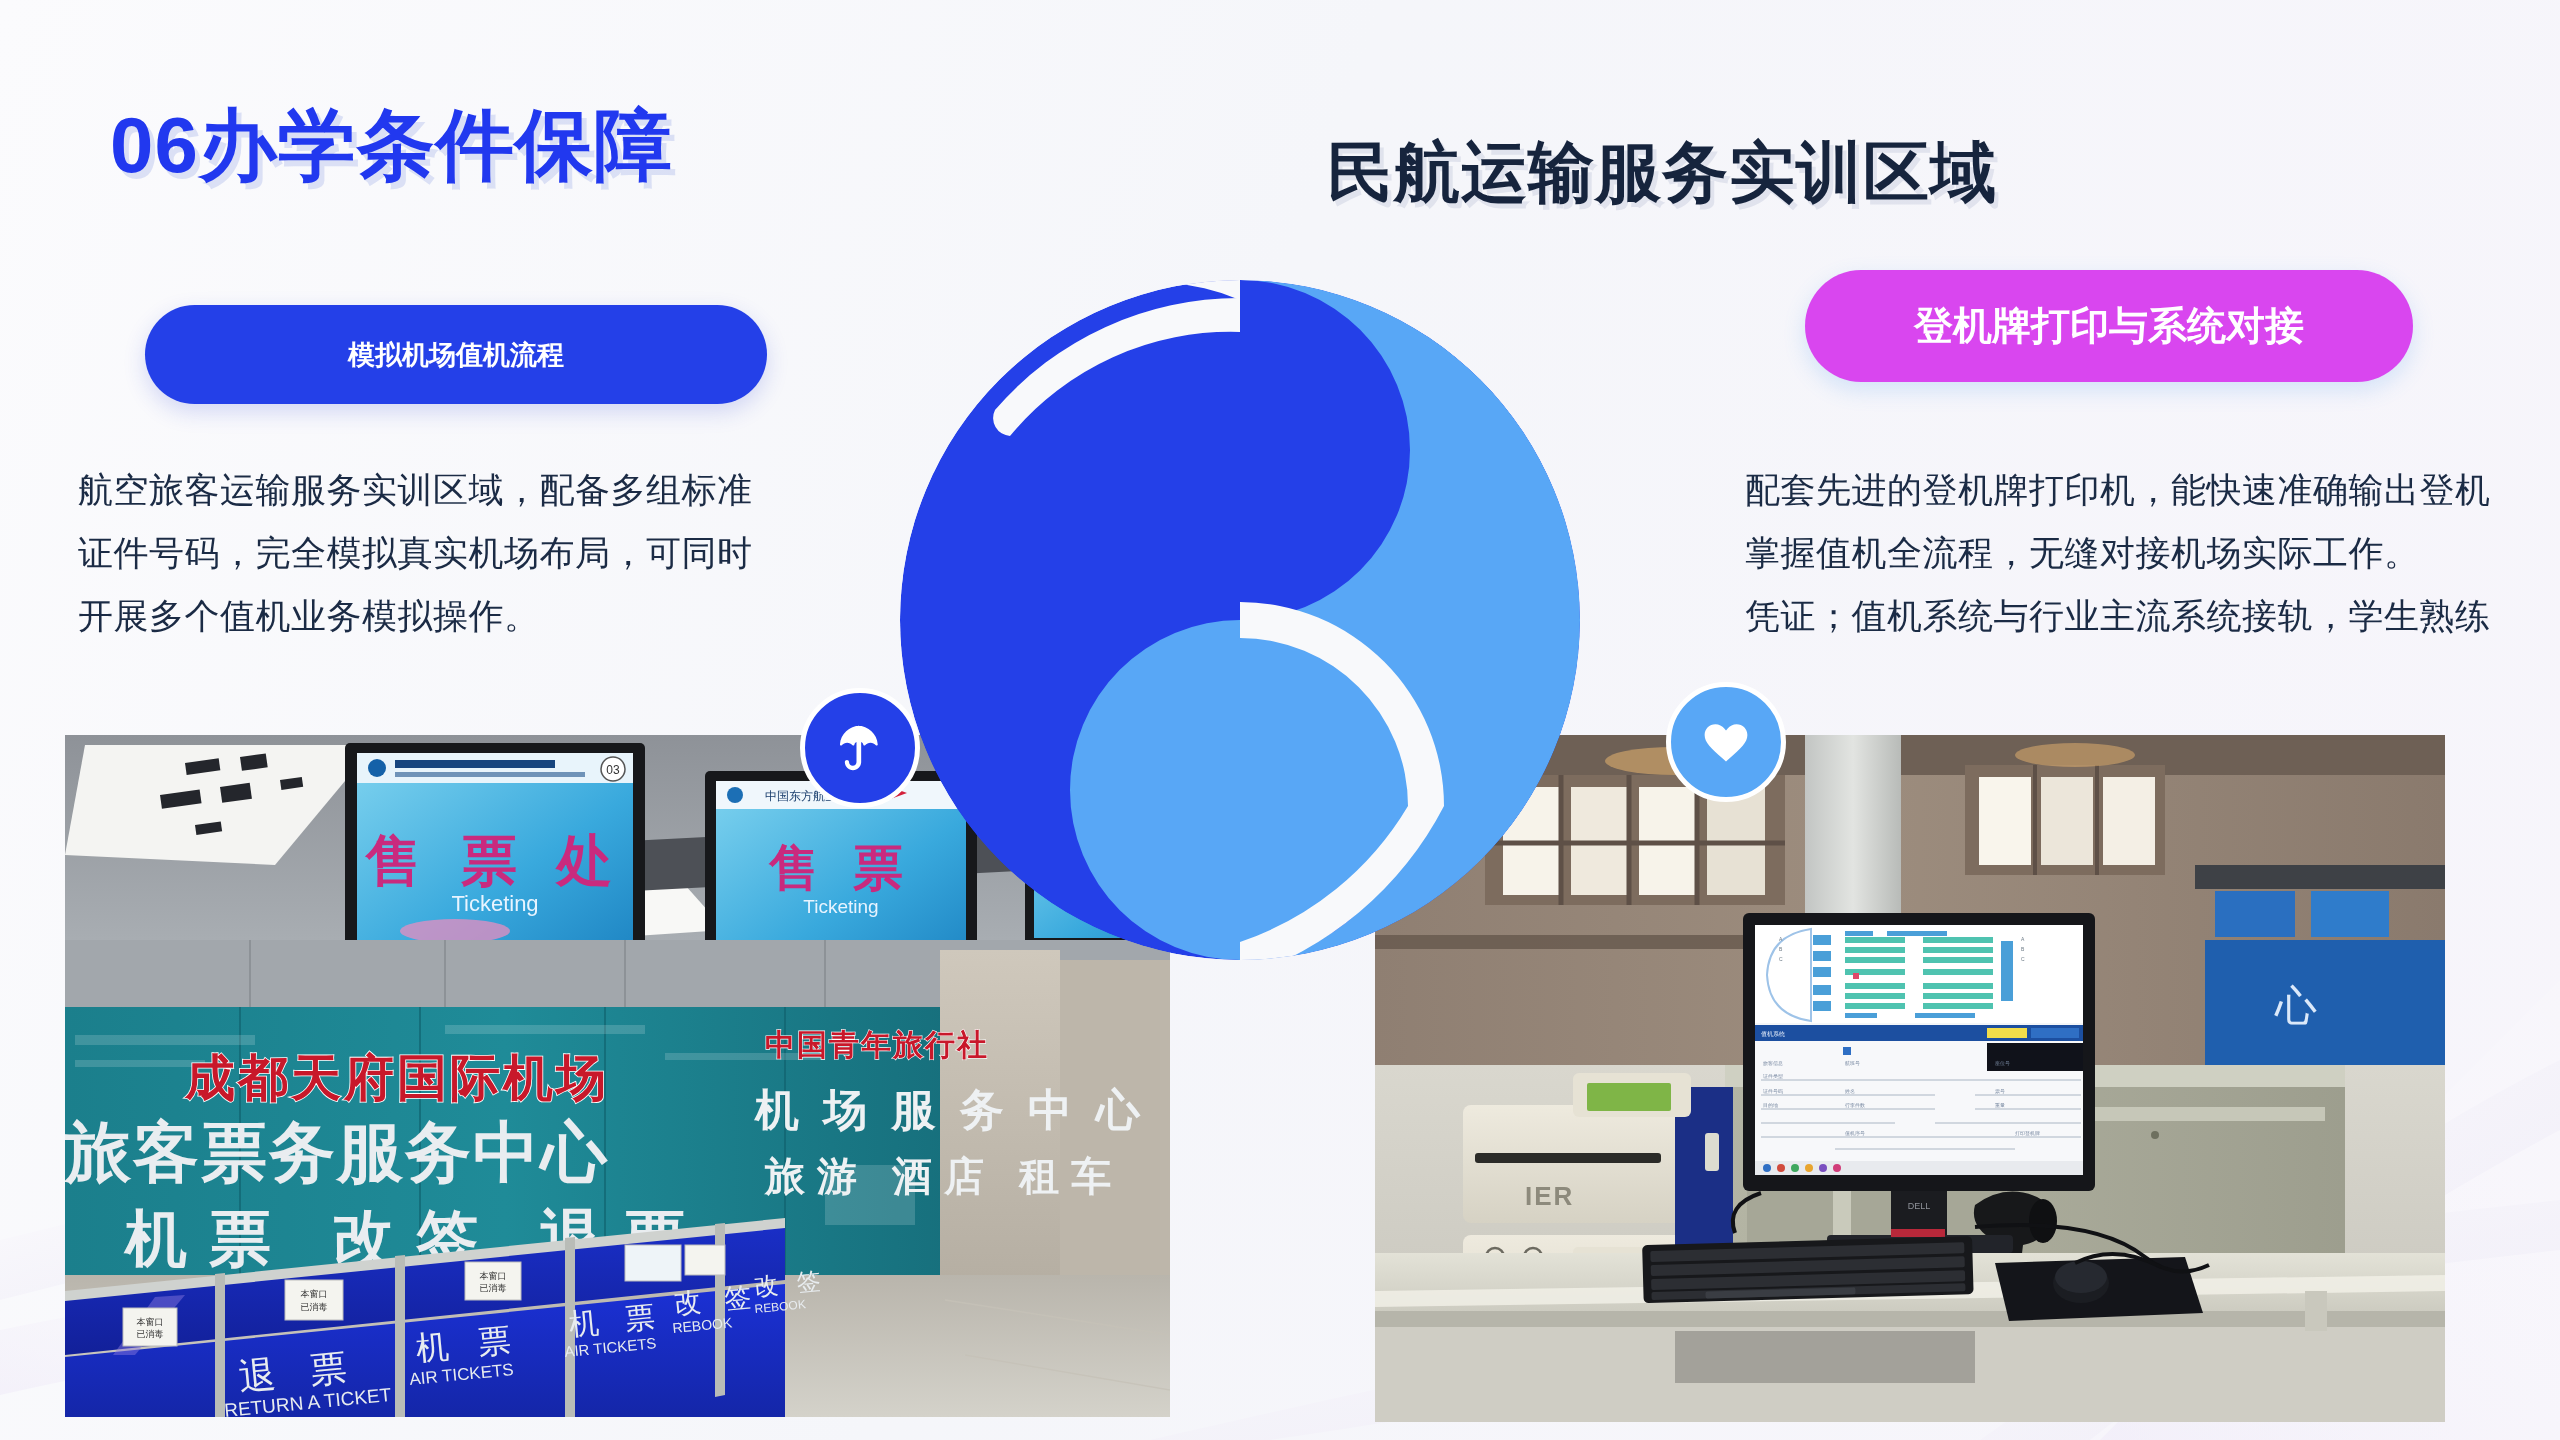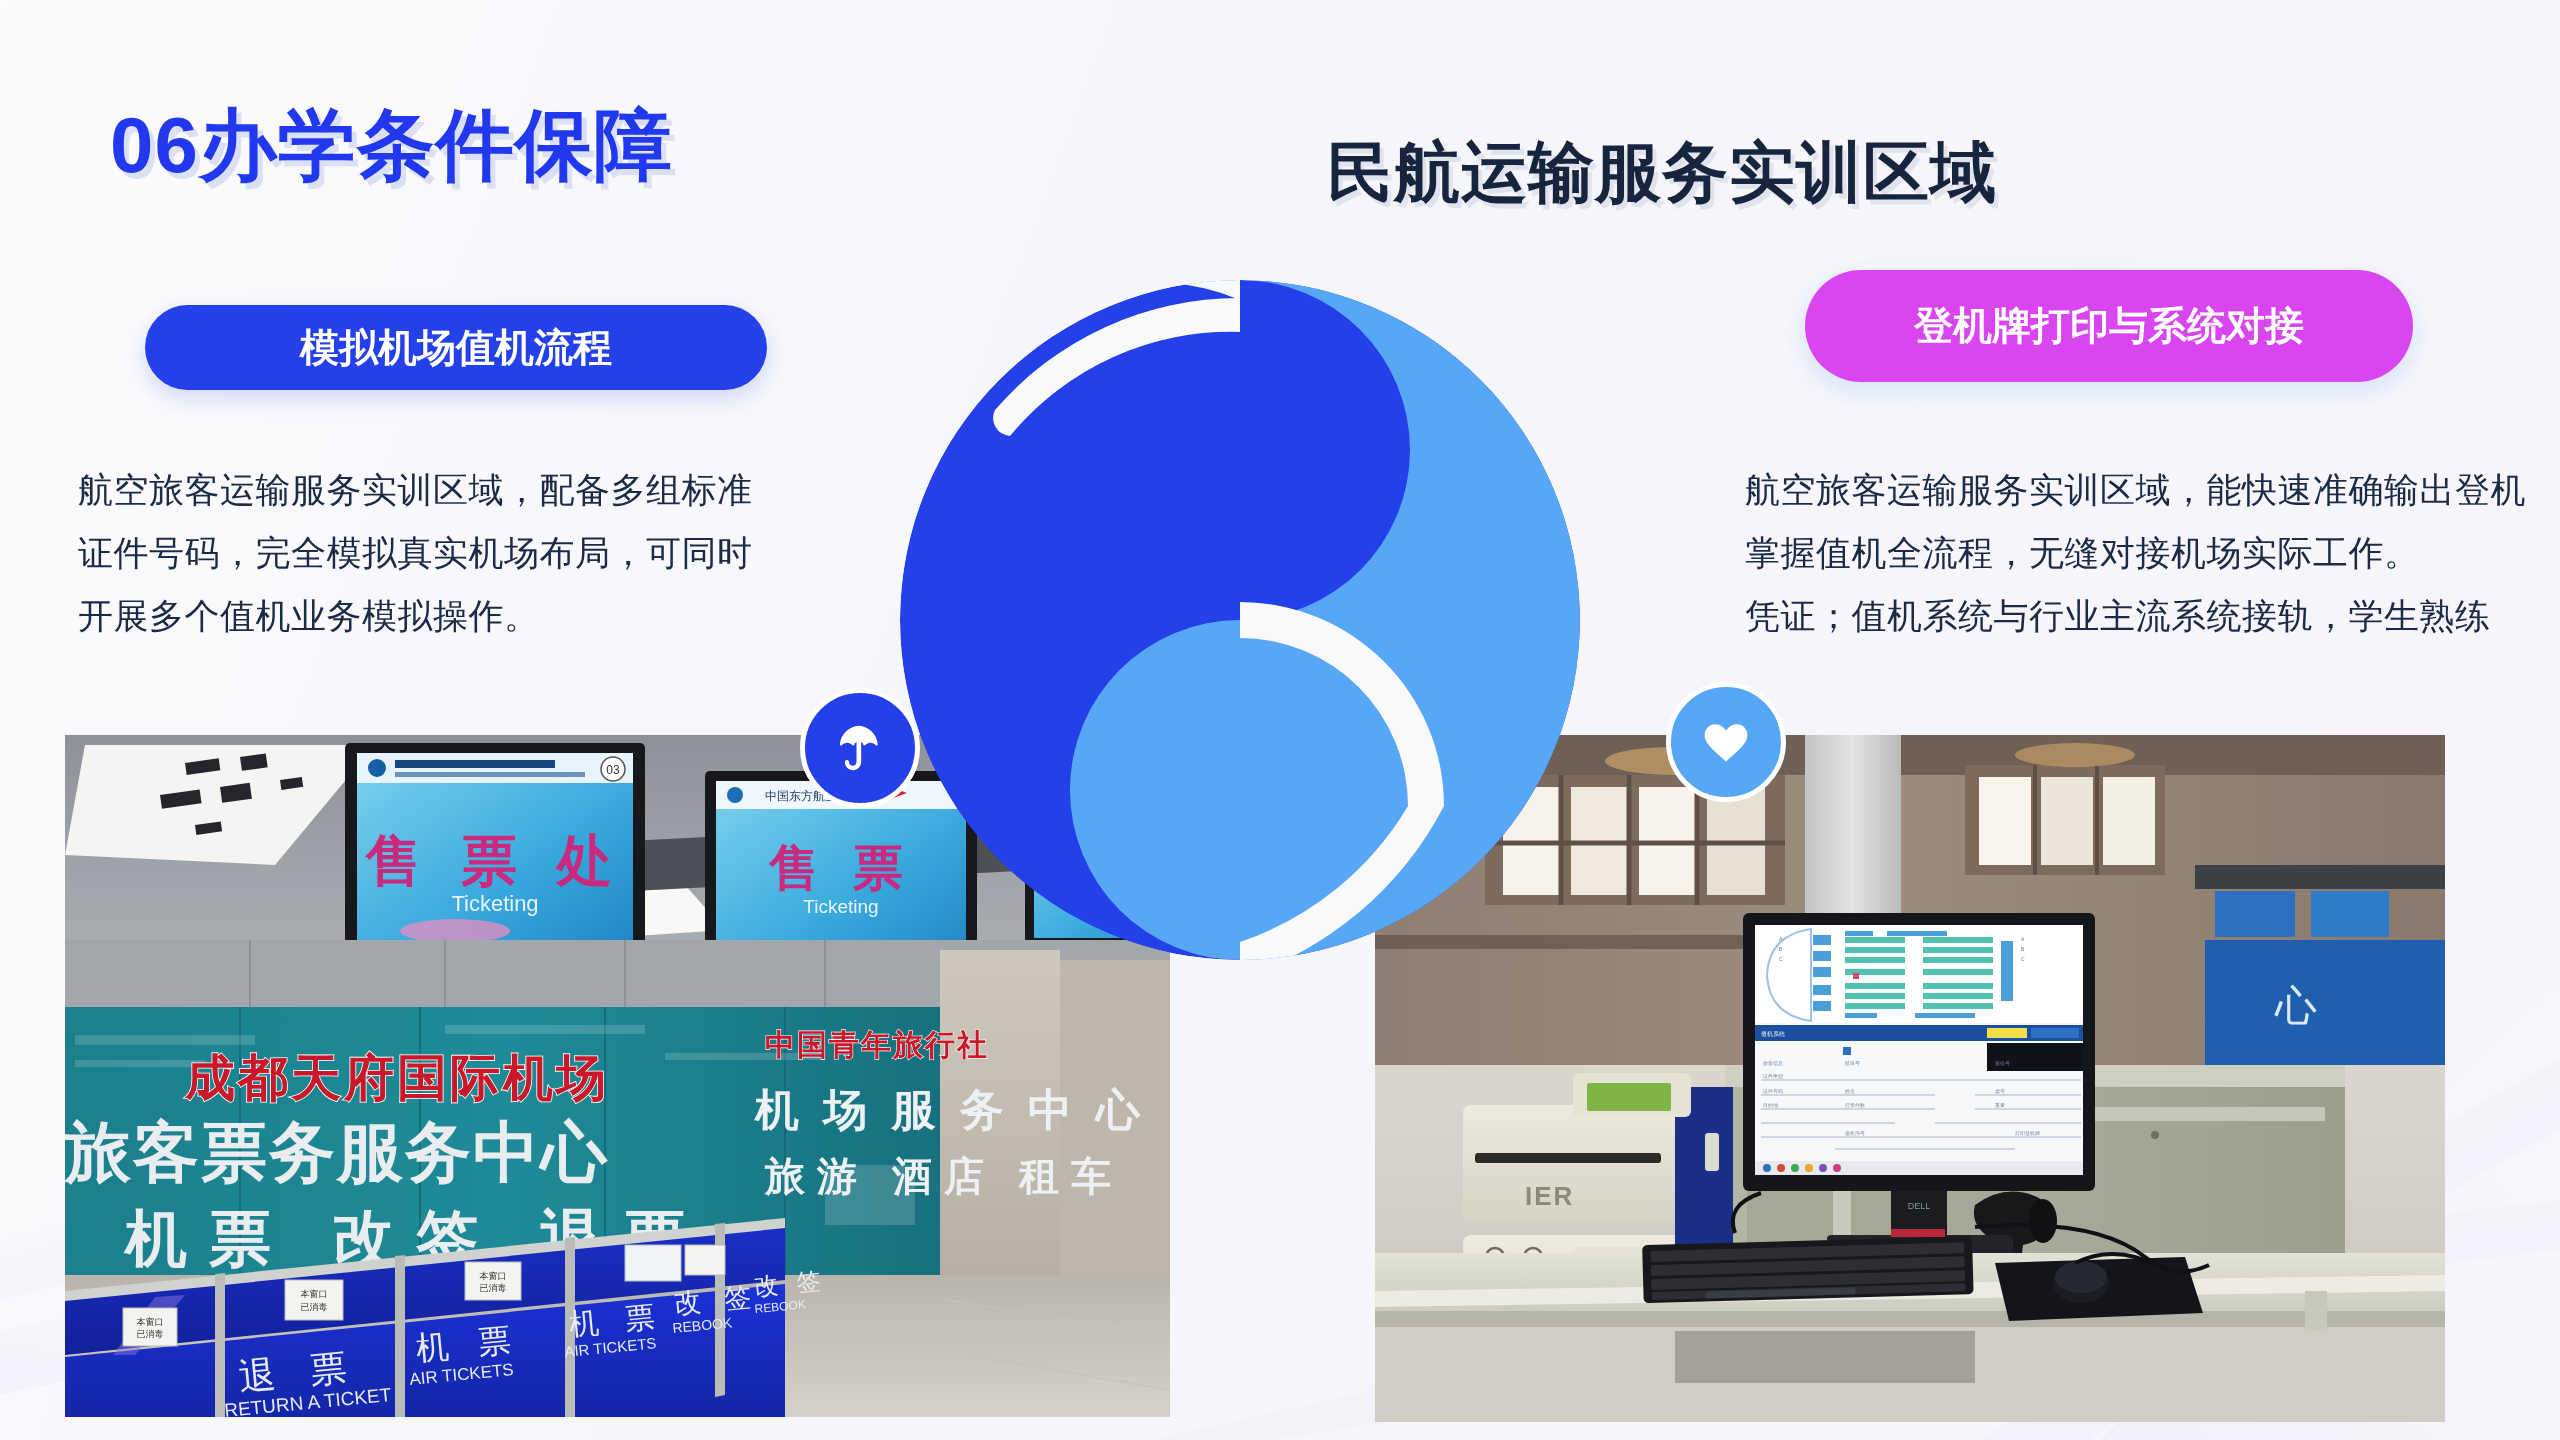--- a/index.html
+++ b/index.html
@@ -29,22 +29,22 @@
     color:#16243d;
     text-shadow:4px 5px 0 rgba(150,160,190,.22);
     white-space:nowrap; z-index:6;margin-left:44px;
   }
 
   
   .pill {
     position:absolute; display:flex; align-items:center; justify-content:center;
     border-radius:60px; color:#fff; font-weight:bold; white-space:nowrap; z-index:6;
   }
-  .pill-left  { left:145px;  top:305px; width:622px; height:85px;
-                background:#2440e8; font-size:39px;
+  .pill-left  { left:145px;  top:305px; width:622px; height:99px;
+                background:#2440e8; font-size:27px;
                 box-shadow:0 8px 22px rgba(40,60,210,.18); }
   .pill-right { left:1805px; top:270px; width:608px; height:112px;
                 background:#d946ef; font-size:39px;
                 box-shadow:0 8px 22px rgba(70,150,240,.20); }
 
   
   .para {
     position:absolute; z-index:6; color:#1b2b45;
     font-size:35px; line-height:63px; letter-spacing:.5px;
   }
@@ -105,21 +105,21 @@
   <span>登机牌打印与系统对接</span>
 </div>
 
 <div class="para para-left">
   <span>航空旅客运输服务实训区域，配备多组标准</span>
   <span>证件号码，完全模拟真实机场布局，可同时</span>
   <span>开展多个值机业务模拟操作。</span>
 </div>
 
 <div class="para para-right">
-  <span>航空旅客运输服务实训区域，能快速准确输出登机</span>
+  <span>配套先进的登机牌打印机，能快速准确输出登机</span>
   <span>掌握值机全流程，无缝对接机场实际工作。</span>
   <span>凭证；值机系统与行业主流系统接轨，学生熟练</span>
 </div>
 
 <div class="photo photo-left">
   <svg viewBox="0 0 1105 682" preserveAspectRatio="none">
     <defs>
       <linearGradient id="Lceil" x1="0" y1="0" x2="0" y2="1">
         <stop offset="0" stop-color="#8e9298"></stop>
           <stop offset="1" stop-color="#a8adb2"></stop>

